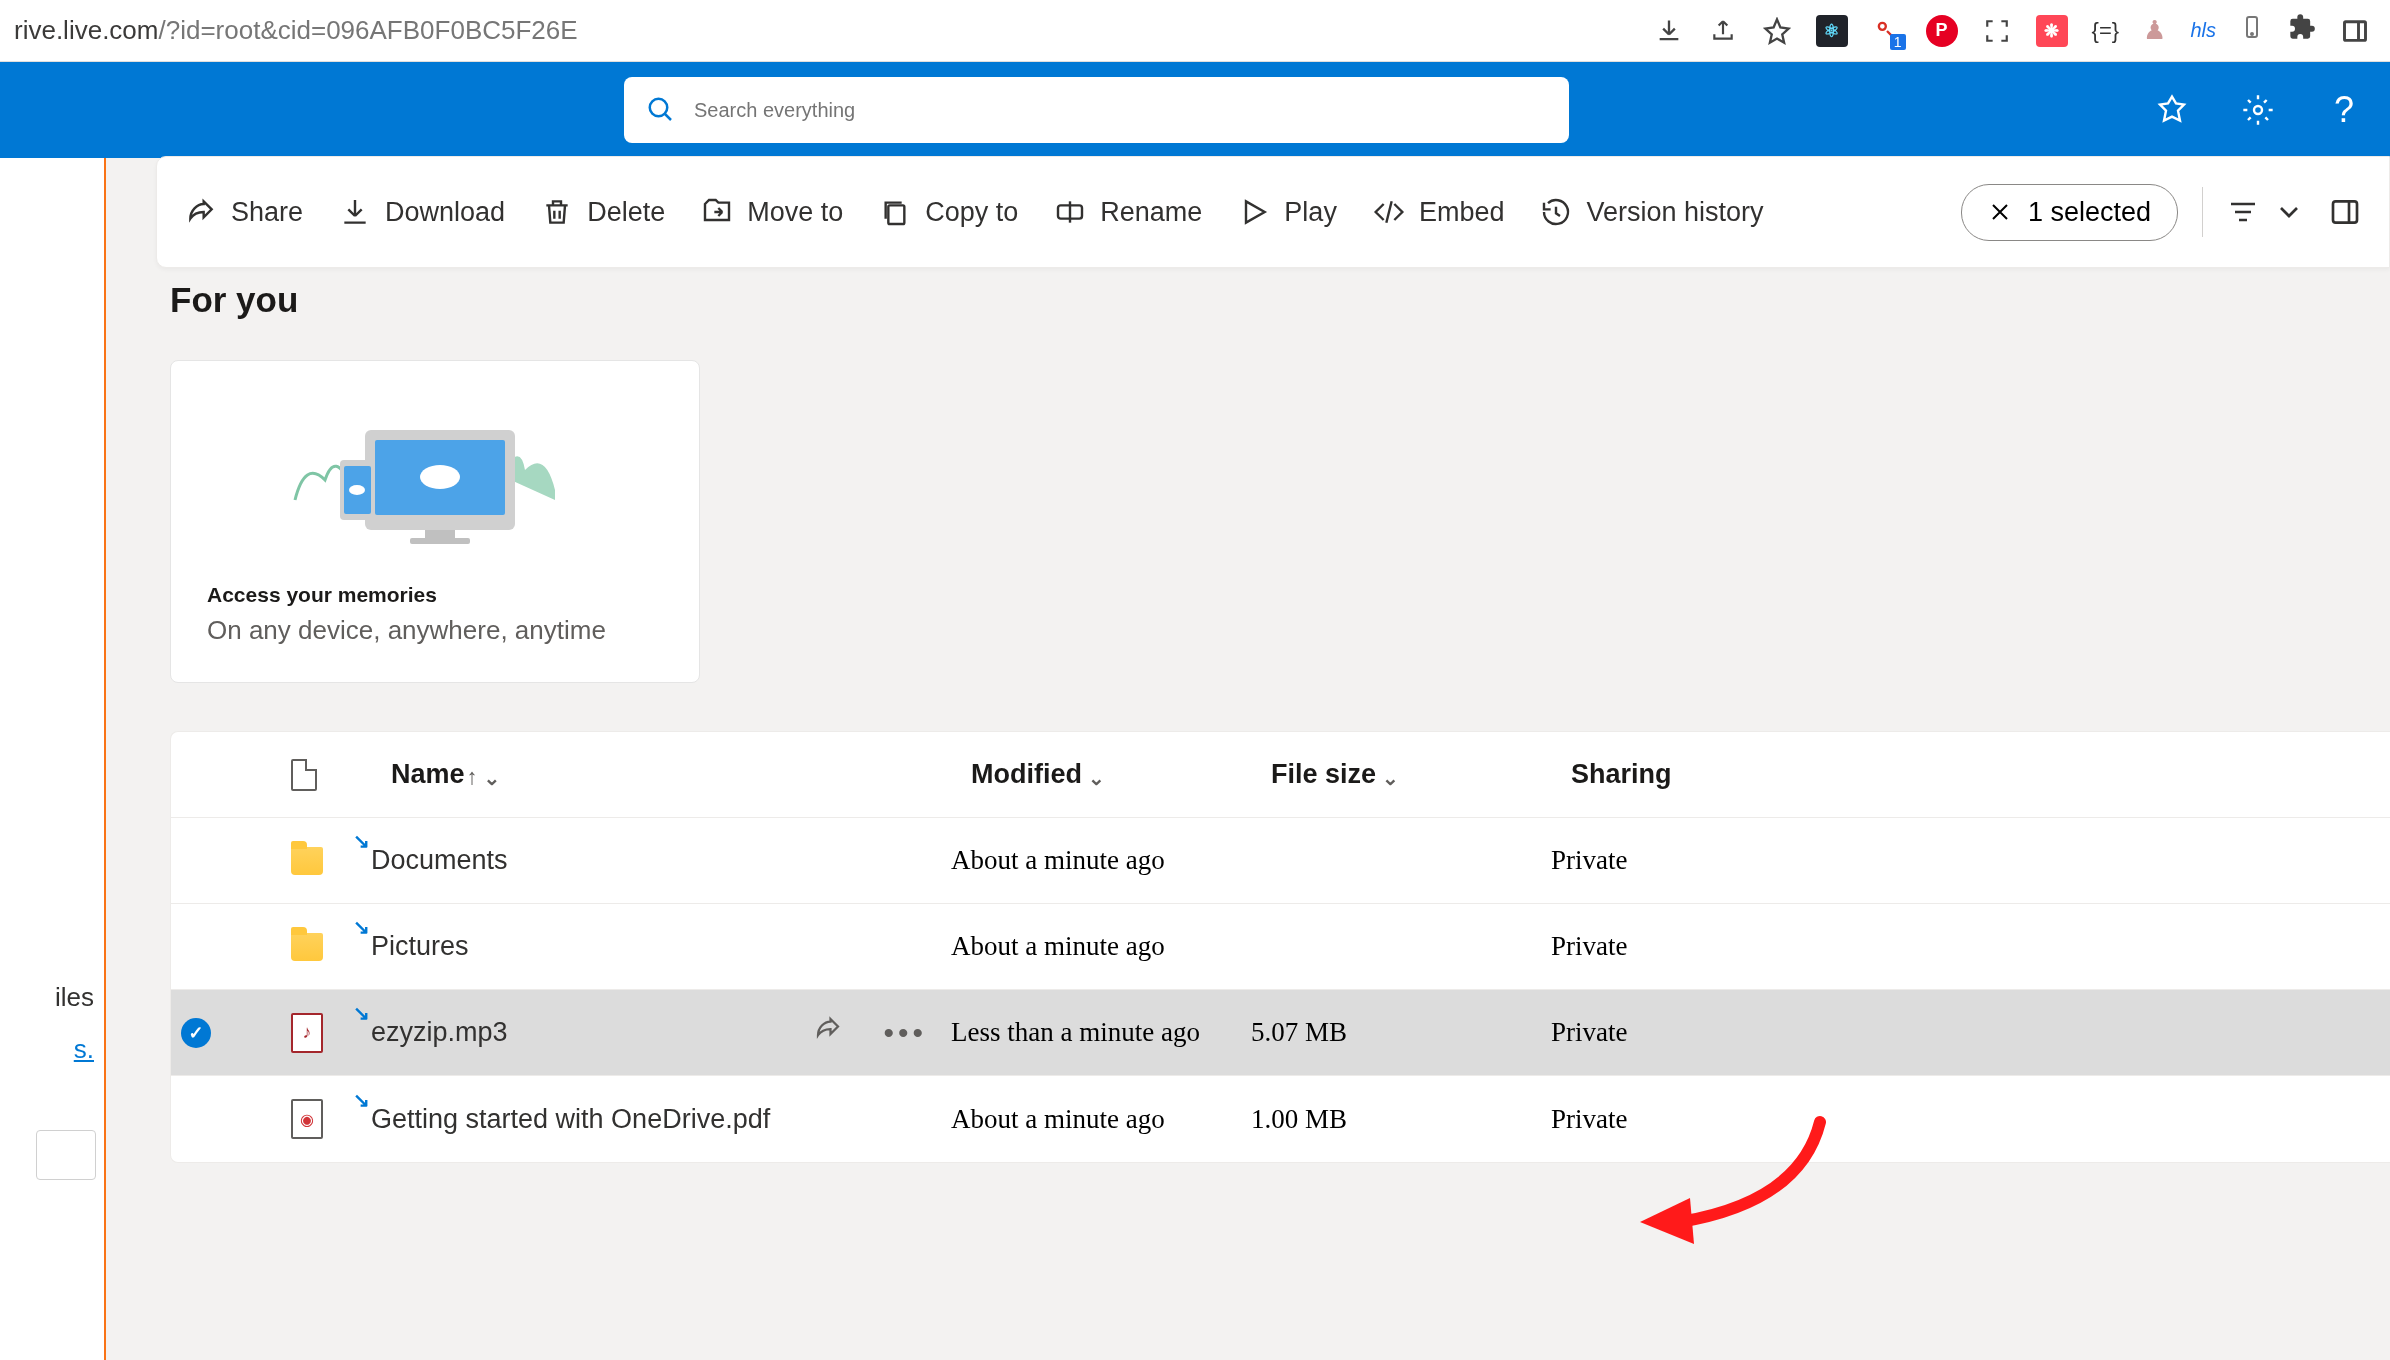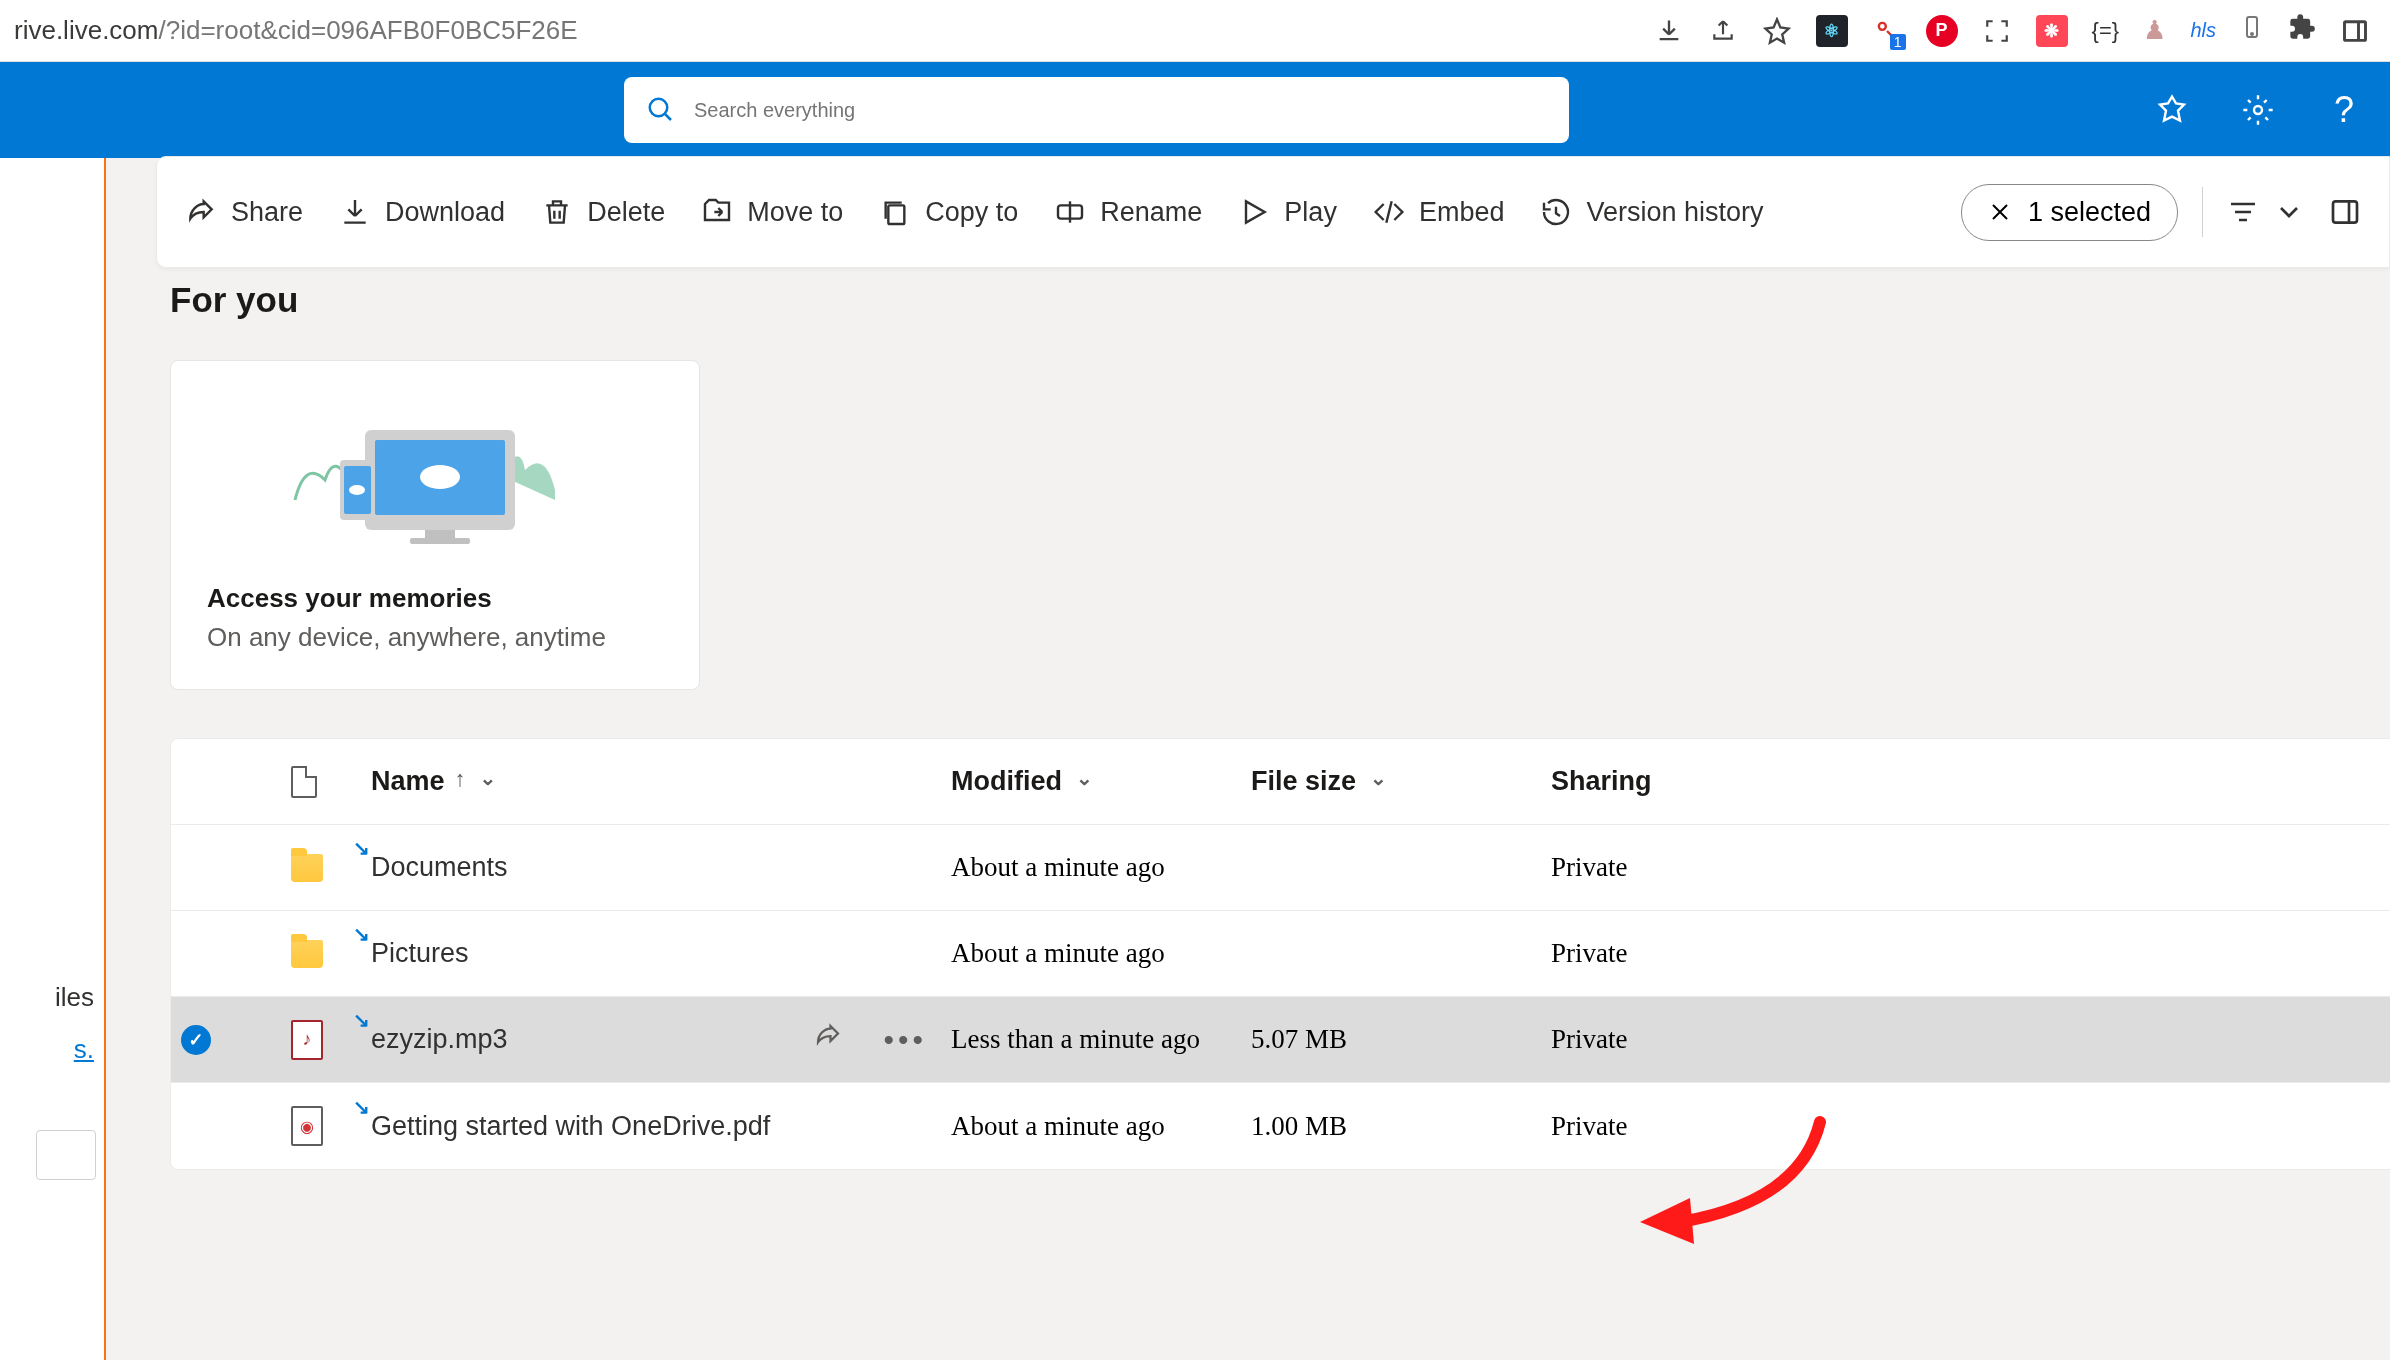--- a/index.html
+++ b/index.html
@@ -207,21 +207,21 @@
     width: 100%;
     height: 160px;
     display:flex;
     align-items:center;
     justify-content:center;
     margin-bottom: 28px;
     position:relative;
   }
   .card-illustration svg { width: 320px; height: 150px; }
   .card-title {
-    font-size: 26px;
+    font-size: 21px;
     font-weight: 600;
     color: #1b1a19;
     margin-bottom: 8px;
   }
   .card-sub {
     font-size: 26px;
     color: #605e5c;
   }
 
   .my-files-title { margin-top: 150px; }
@@ -238,21 +238,21 @@
   }
   .file-header, .file-row {
     display: grid;
     grid-template-columns: 110px 80px 580px 300px 300px 400px;
     align-items: center;
     height: 86px;
     border-bottom: 1px solid #edebe9;
     padding-left: 10px;
   }
   .file-header { font-weight: 600; font-size: 27px; color: #1b1a19; }
-  .file-header .col { display:flex; align-items:flex-start; gap:10px; cursor:pointer; }
+  .file-header .col { display:flex; align-items:flex-end; gap:2px; cursor:pointer;margin-left:20px; }
   .file-row { font-size: 27px; color: #323130; }
   .file-row.selected { background: #dcdcdc; }
   .file-row .name-cell { display:flex; align-items:center; gap:10px; position:relative; }
   .file-row .meta { color: #000000; font-family: Liberation Serif, serif; }
   .sort-arrow { font-size: 22px; color:#605e5c; }
   .chevron-sm { font-size:20px; color:#605e5c; margin-left:4px; }
 
   .page-icon {
     width:26px;
     height:32px;

